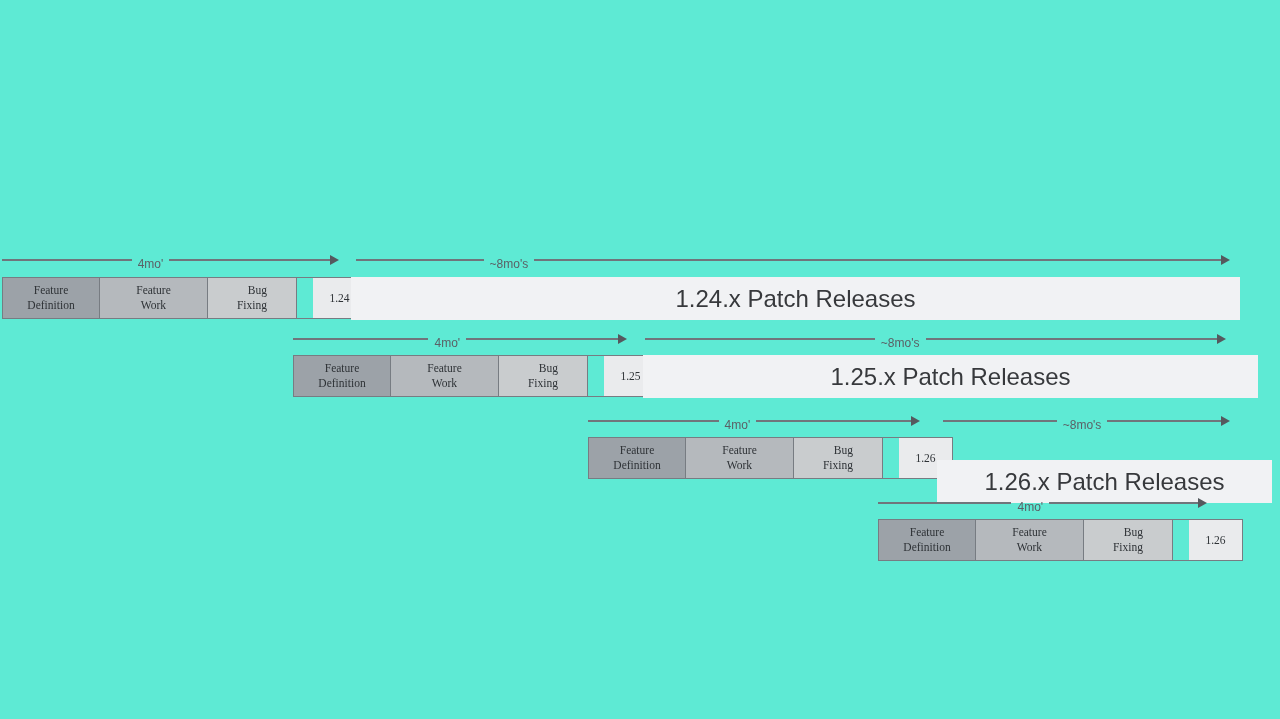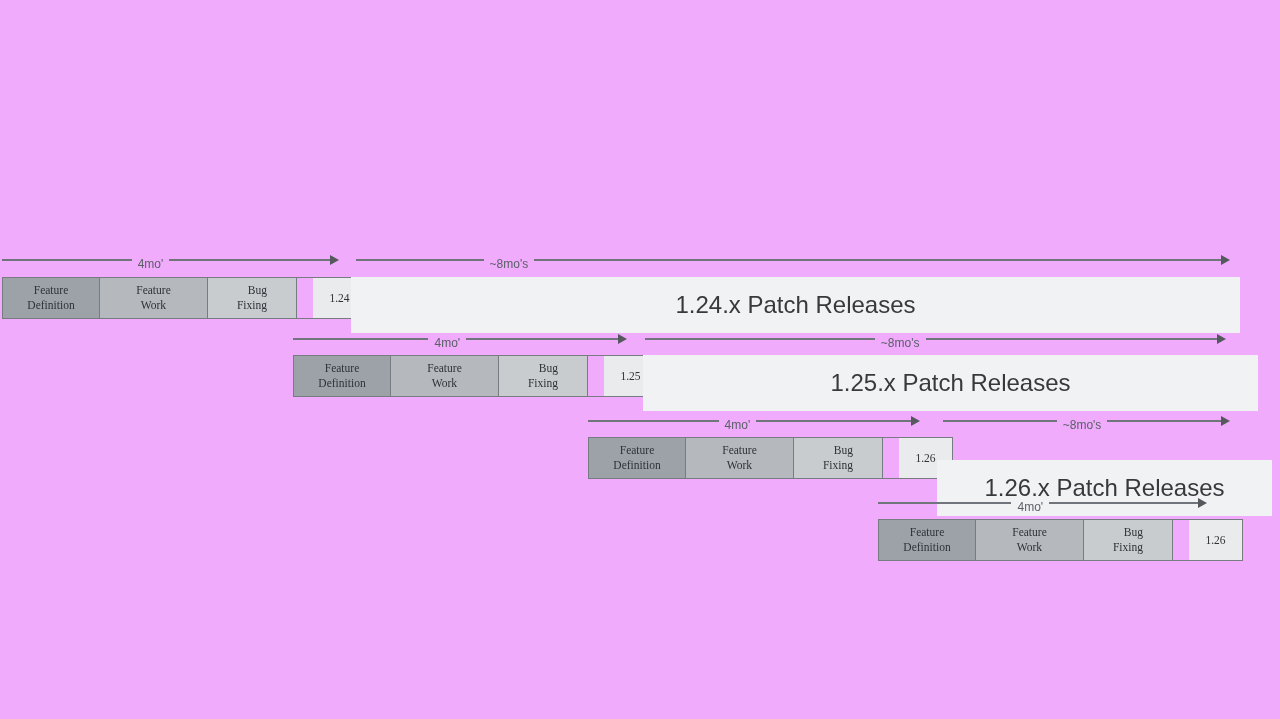--- a/index.html
+++ b/index.html
@@ -5,21 +5,21 @@
   html, body { margin: 0; padding: 0; }
   body {
     width: 1280px; height: 719px;
     background: #ffffff;
     font-family: "Liberation Sans", sans-serif;
     overflow: hidden;
   }
   .canvas {
     position: relative;
     width: 1280px; height: 719px;
-    background: #f0abfc;
+    background: #5eead4;
   }
 
   
   .arrow {
     position: absolute;
     display: flex;
     align-items: center;
     height: 18px;
   }
   .seg {
@@ -68,21 +68,21 @@
   }
   .cell:last-child { border-right: none; }
   .c-fd { width: 97px;  background: #9ca2a8; }
   .c-fw { width: 108px; background: #b5b9bd; }
   .c-bf { width: 89px;  background: #c9ccce; text-align: right; }
   .c-ver{ width: 53px;  background: #eaebed; margin-left: 16px; }
 
   
   .bar {
     position: absolute;
-    height: 56px;
+    height: 43px;
     background: #f1f2f4;
     display: flex;
     align-items: center;
     justify-content: center;
     font-size: 24px;
     color: #37393c;
     white-space: nowrap;
   }
 
   

